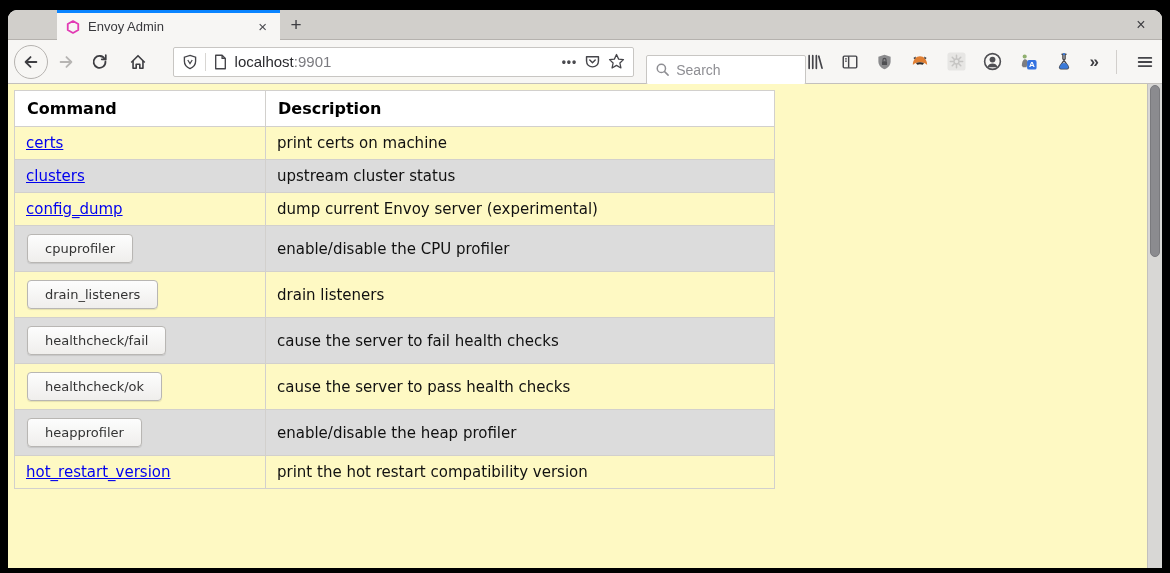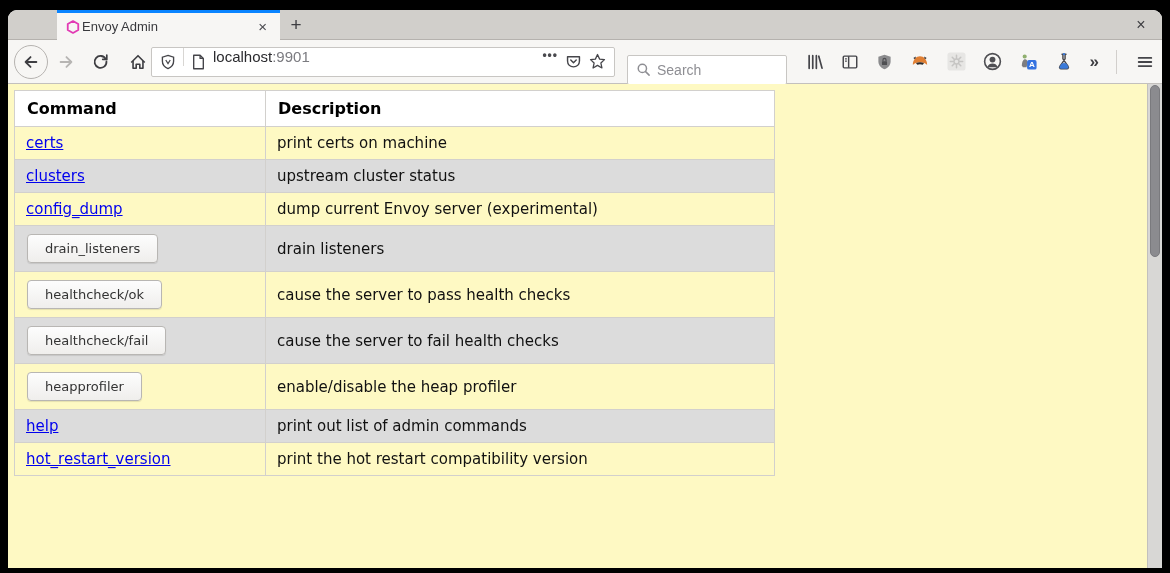--- a/index.html
+++ b/index.html
@@ -15,21 +15,21 @@
   
   .tabbar {
     height: 30px; background: #d1cfcb; flex: 0 0 30px;
     display: flex; align-items: stretch;
     box-shadow: inset 0 -1px 0 #b5b2ae;
     position: relative;
   }
   .pretab-space { width: 49px; }
   .tab {
     width: 223px; background: #f7f6f4; border-top: 3px solid #0a84ff;
-    display: flex; align-items: center; padding: 0 9px; gap: 2px;
+    display: flex; align-items: center; padding: 0 9px; gap: 8px;
     position: relative; z-index: 2;
   }
   .tab-title { font-size: 13px; color: #39393d; flex: 1; white-space: nowrap; overflow: hidden; }
   .tab-close { font-size: 15px; color: #4a4a4f; padding: 0 4px; cursor: default; line-height: 1; }
   .newtab-btn {
     width: 32px; display: flex; align-items: center; justify-content: center;
     font-size: 19px; font-weight: 300; color: #3e3e42;
   }
   .tabbar-spacer { flex: 1; }
   .win-close {
@@ -47,23 +47,23 @@
   .icon-btn { display: flex; align-items: center; justify-content: center; color: #3e3e42; }
   .nav-back {
     width: 34px; height: 34px; border: 1px solid #b6b3b0; border-radius: 50%;
     background: #f7f6f4; flex: 0 0 34px; z-index: 3;
   }
   .nav-fwd { width: 26px; margin-left: 5px; color: #b7b5b3; }
   .nav-reload { width: 26px; margin-left: 8px; }
   .nav-home { width: 26px; margin-left: 12px; }
 
   .urlbar {
-    width: 464px; height: 30px; background: #fff;
+    margin-left: 22px; width: 464px; height: 30px; background: #fff;
     border: 1px solid #c8c6c3; border-radius: 2px;
-    display: flex; padding: 0 8px; gap: 7px;
+    display: flex; align-items: center; padding: 0 8px; gap: 7px;
   }
   .urlbar-divider { width: 1px; height: 18px; background: #d8d6d3; }
   .url-text { font-size: 15px; color: #2a2a2e; white-space: nowrap; }
   .url-port { color: #7b7b80; }
   .urlbar-spacer { flex: 1; }
   .page-actions { font-size: 12px; font-weight: bold; letter-spacing: 1px; color: #4a4a4f; }
 
   .searchbar {
     margin-left: 12px; width: 160px; height: 30px; background: #fff;
     border: 1px solid #c8c6c3; border-radius: 2px;
@@ -286,40 +286,40 @@
   </tr>
             <tr>
     <td class="cmd"><a href="#" class="cmd-link">clusters</a></td>
     <td class="desc">upstream cluster status</td>
   </tr>
             <tr>
     <td class="cmd"><a href="#" class="cmd-link">config_dump</a></td>
     <td class="desc">dump current Envoy server (experimental)</td>
   </tr>
             <tr>
+    <td class="cmd"><button class="cmd-button">cpuprofiler</button></td>
+    <td class="desc">enable/disable the CPU profiler</td>
+  </tr>
+            <tr>
     <td class="cmd"><button class="cmd-button">drain_listeners</button></td>
     <td class="desc">drain listeners</td>
   </tr>
             <tr>
+    <td class="cmd"><button class="cmd-button">healthcheck/fail</button></td>
+    <td class="desc">cause the server to fail health checks</td>
+  </tr>
+            <tr>
     <td class="cmd"><button class="cmd-button">healthcheck/ok</button></td>
     <td class="desc">cause the server to pass health checks</td>
   </tr>
             <tr>
-    <td class="cmd"><button class="cmd-button">healthcheck/fail</button></td>
-    <td class="desc">cause the server to fail health checks</td>
-  </tr>
-            <tr>
     <td class="cmd"><button class="cmd-button">heapprofiler</button></td>
     <td class="desc">enable/disable the heap profiler</td>
   </tr>
             <tr>
-    <td class="cmd"><a href="#" class="cmd-link">help</a></td>
-    <td class="desc">print out list of admin commands</td>
-  </tr>
-            <tr>
     <td class="cmd"><a href="#" class="cmd-link">hot_restart_version</a></td>
     <td class="desc">print the hot restart compatibility version</td>
   </tr>
           </tbody>
       </table>
     </div>
     <div class="scrollbar">
       <div class="scroll-thumb"></div>
     </div>
   </div>

